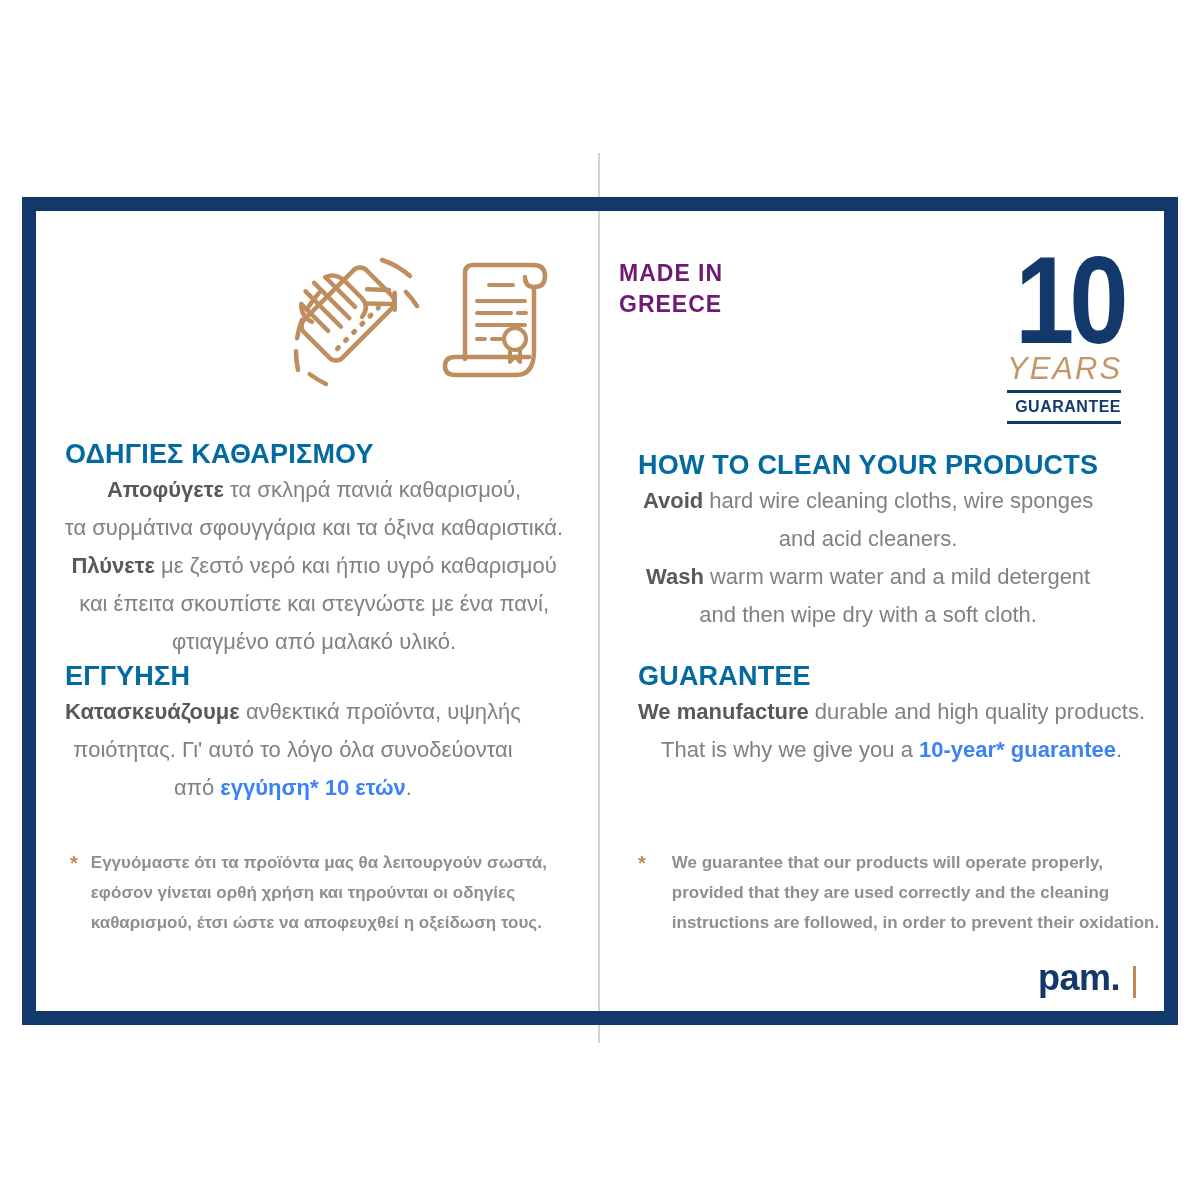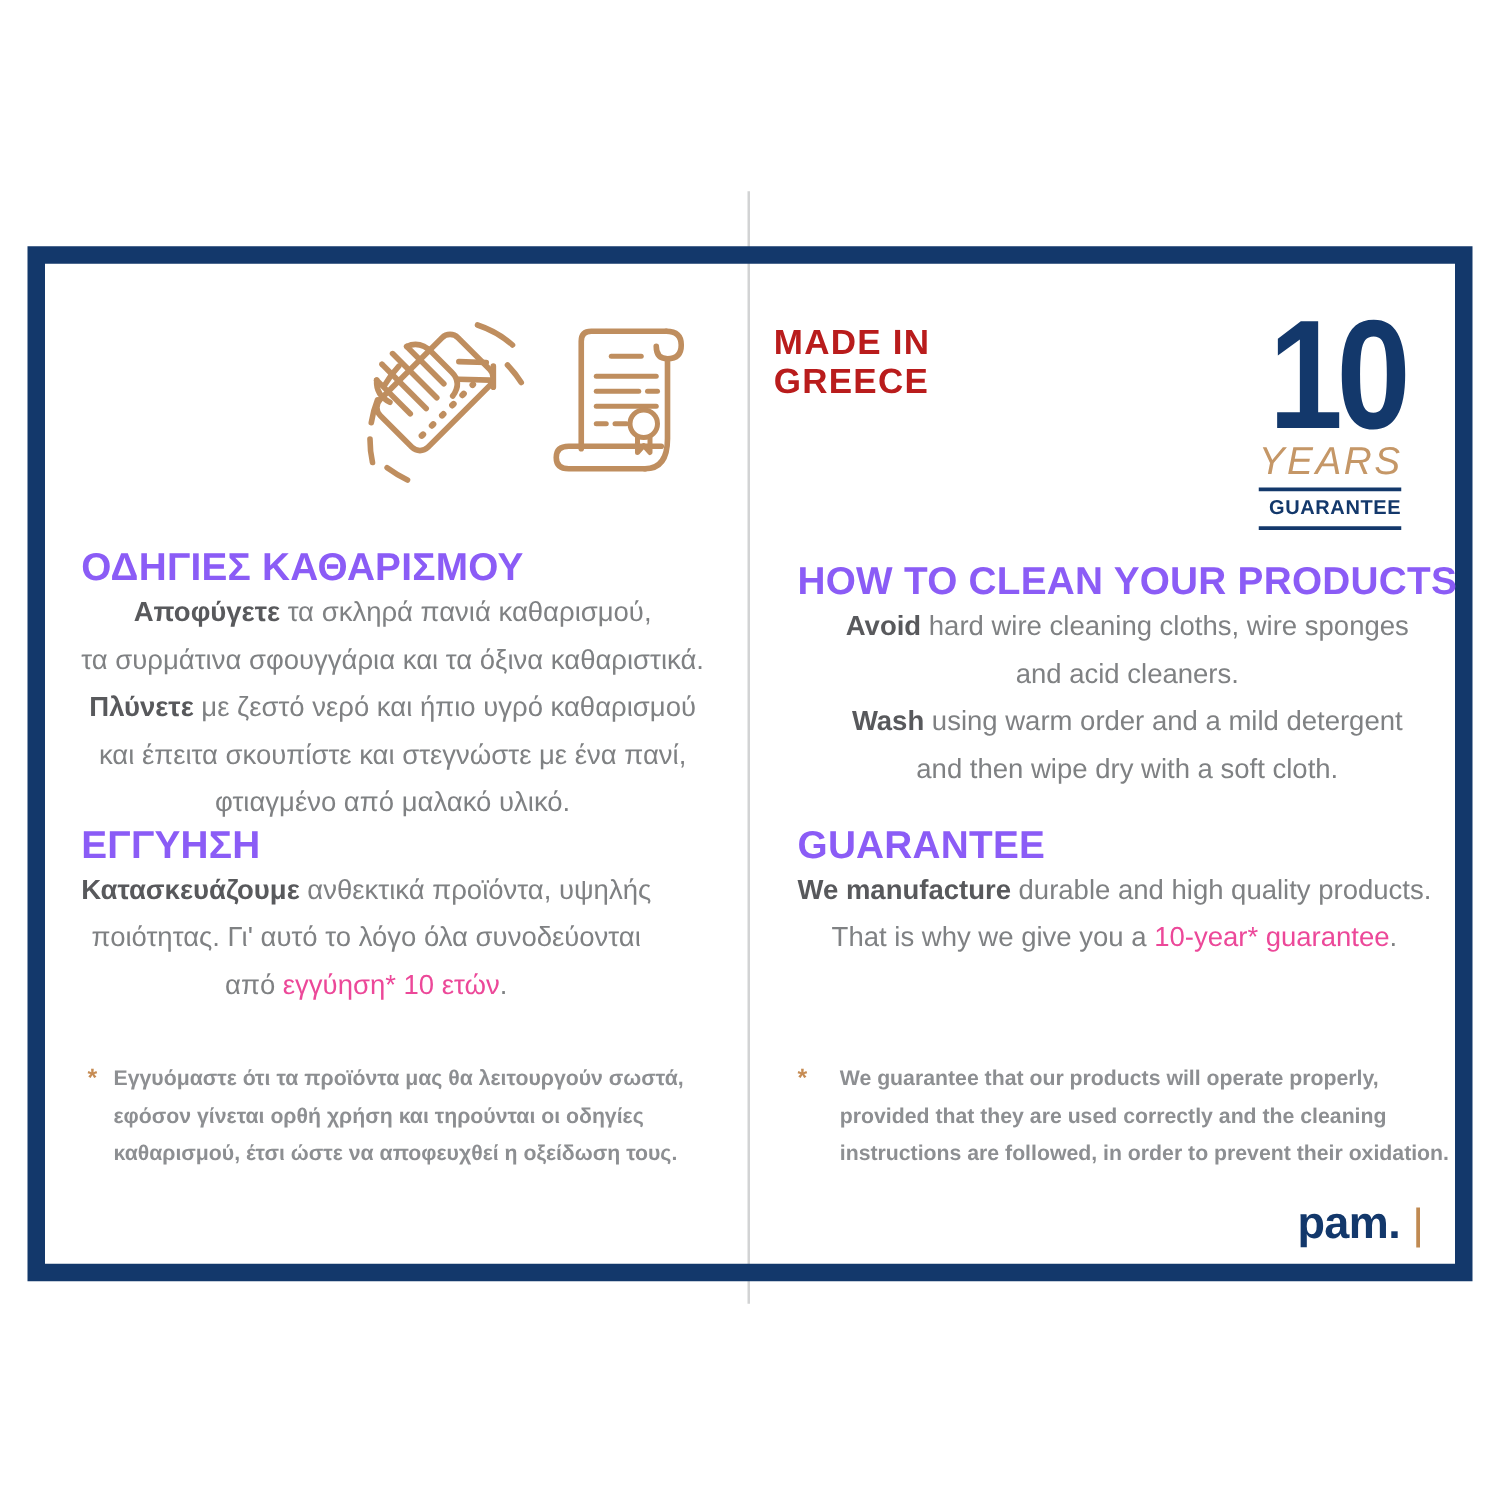--- a/index.html
+++ b/index.html
@@ -15,36 +15,36 @@
     box-sizing:border-box;border:14px solid #13386b;z-index:2;background:transparent;
   }
   .icon{position:absolute;z-index:3;}
   .icon path,.icon rect,.icon circle{fill:none;stroke:#bf8e5f;stroke-width:4.5;stroke-linecap:round;stroke-linejoin:round;}
   .icon .thin{stroke-width:4;}
   .icon .dots{stroke-dasharray:1.5 10;stroke-width:5;}
   .icon .dash{stroke-dasharray:19 13;}
 
   #madein{
     position:absolute;left:619px;top:258px;z-index:3;
-    color:#b91c1c;font-weight:700;font-size:28px;line-height:31px;letter-spacing:1px;
+    color:#701a75;font-weight:700;font-size:23px;line-height:31px;letter-spacing:1px;
   }
   #badge{position:absolute;left:1007px;top:253px;width:114px;text-align:right;z-index:3;}
   .badge-num{
     color:#13386b;font-weight:700;font-size:124px;line-height:94px;letter-spacing:-6px;
     transform:scaleX(.86);transform-origin:50% 0;
   }
   .badge-years{color:#c59767;font-size:31px;line-height:32px;letter-spacing:2px;font-weight:500;margin-top:6px;font-style:italic;}
   .badge-rule{height:3px;background:#13386b;margin-top:5px;}
   .badge-guar{color:#13386b;font-weight:700;font-size:16px;line-height:19px;letter-spacing:.5px;margin-top:4px;}
 
   .txt{position:absolute;z-index:3;margin:0;}
-  .hd{margin:0 0 4px 0;font-size:31px;line-height:26px;font-weight:700;color:#8b5cf6;letter-spacing:.2px;}
+  .hd{margin:0 0 4px 0;font-size:27px;line-height:26px;font-weight:700;color:#0369a1;letter-spacing:.2px;}
   .body{font-size:22px;line-height:38px;color:#7f8183;white-space:nowrap;text-align:center;}
   .body .b{font-weight:700;color:#58595c;}
-  .accent{color:#ec4899;font-weight:400;}
+  .accent{color:#3b82f6;font-weight:700;}
 
   .footnote{position:absolute;z-index:3;display:flex;align-items:flex-start;}
   .footnote .mark{color:#c68c54;font-weight:700;font-size:20px;line-height:30px;}
   .note-body{font-size:17px;line-height:30px;color:#8d8f92;white-space:nowrap;font-weight:bold;}
   #gr-note .note-body{margin-left:13px;}
   #en-note .note-body{margin-left:26px;}
 
   #gr-clean{left:65px;top:441px;}
   #gr-guar{left:65px;top:663px;}
   #gr-note{left:70px;top:848px;}
@@ -140,21 +140,21 @@
       <div>εφόσον γίνεται ορθή χρήση και τηρούνται οι οδηγίες</div>
       <div>καθαρισμού, έτσι ώστε να αποφευχθεί η οξείδωση τους.</div>
     </div>
   </section>
 
   <section class="txt" id="en-clean">
     <h2 class="hd">HOW TO CLEAN YOUR PRODUCTS</h2>
     <div class="body">
       <div><span class="b">Avoid</span><span> hard wire cleaning cloths, wire sponges</span></div>
       <div>and acid cleaners.</div>
-      <div><span class="b">Wash</span><span> using warm order and a mild detergent</span></div>
+      <div><span class="b">Wash</span><span> warm warm water and a mild detergent</span></div>
       <div>and then wipe dry with a soft cloth.</div>
     </div>
   </section>
 
   <section class="txt" id="en-guar">
     <h2 class="hd">GUARANTEE</h2>
     <div class="body">
       <div><span class="b">We manufacture</span><span> durable and high quality products.</span></div>
       <div><span>That is why we give you a </span><span class="accent">10-year* guarantee</span><span>.</span></div>
     </div>

